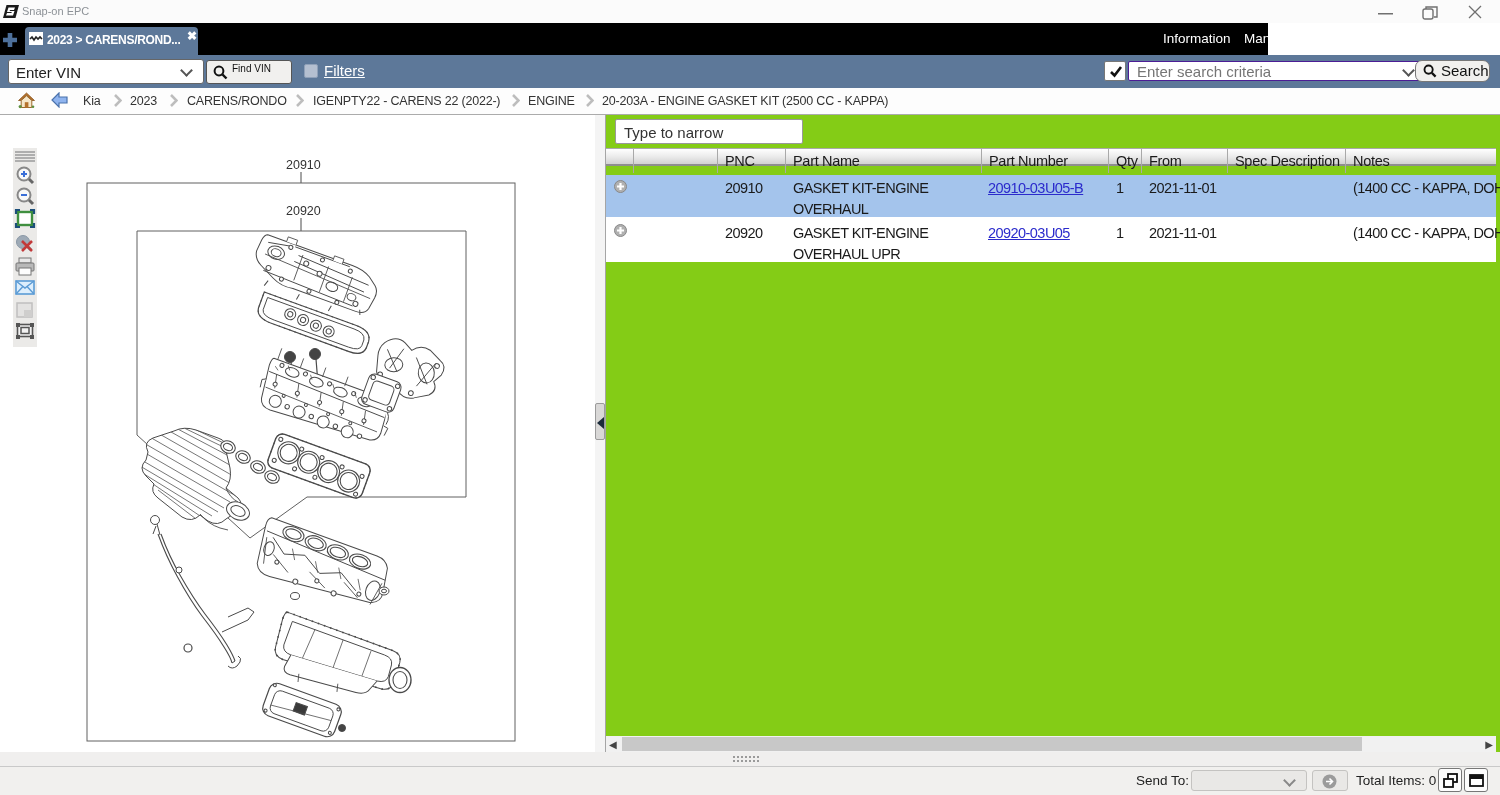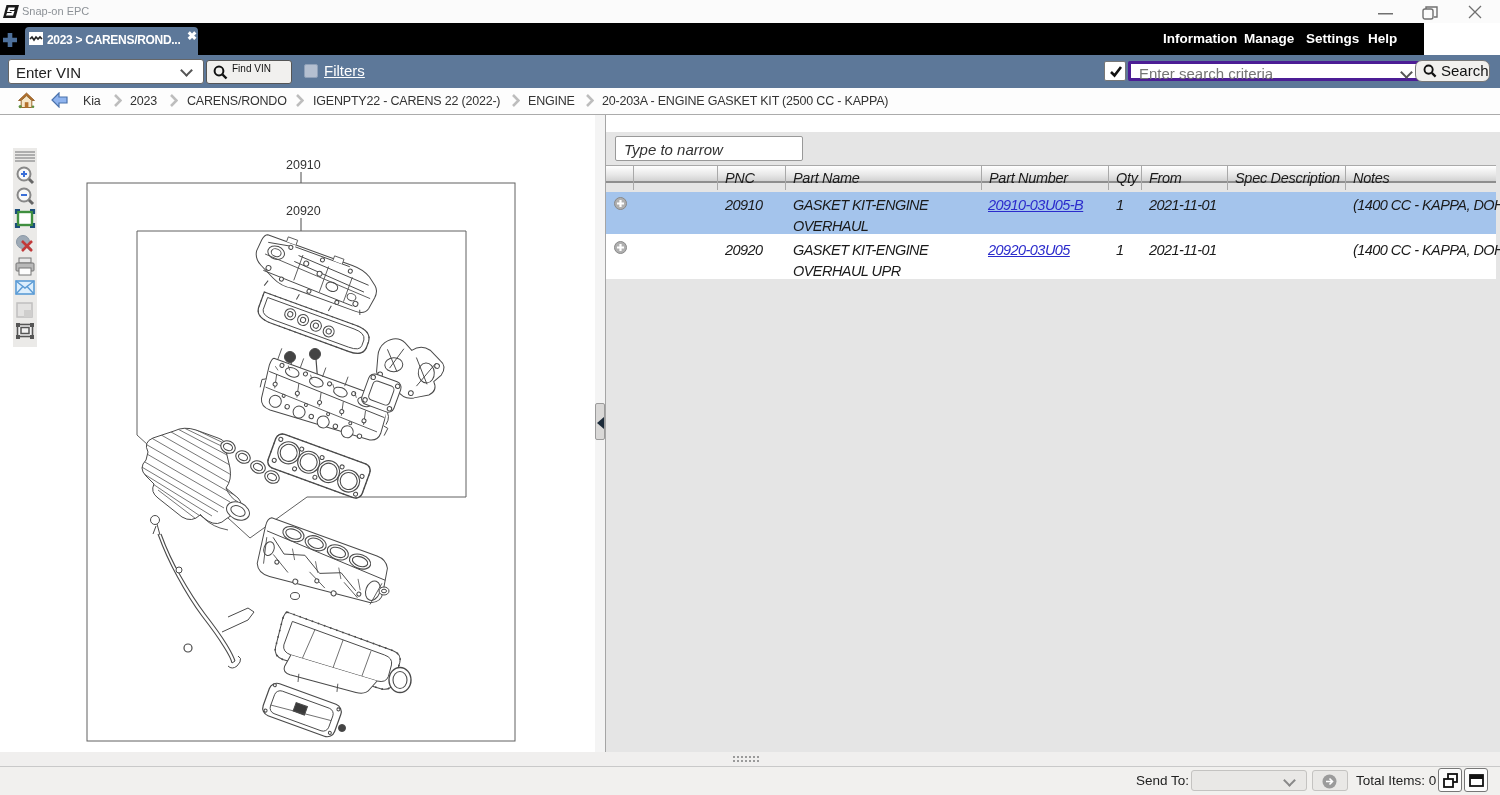--- a/index.html
+++ b/index.html
@@ -3,55 +3,55 @@
 <meta charset="utf-8">
 <style>
 * { margin:0; padding:0; box-sizing:border-box; }
 html,body { width:1500px; height:795px; overflow:hidden; background:#fff;
   font-family:"Liberation Sans", sans-serif; }
 .abs { position:absolute; }
 
 #titlebar { position:absolute; left:0; top:0; width:1500px; height:23px; background:#fbfbfb; }
 #apptitle { position:absolute; left:22px; top:5px; font-size:11px; color:#8d9297; }
 
-#tabbar { position:absolute; left:0; top:23px; width:1424px; height:32px; background:#000; }
+#tabbar { position:absolute; left:0; top:23px; width:1268px; height:32px; background:#000; }
 #plusbtn { position:absolute; left:3px; top:10px; width:14px; height:14px; }
 #tab { position:absolute; left:25px; top:4px; width:173px; height:28px; background:#5d7899; border-radius:4px 4px 0 0; }
 #tabicon { position:absolute; left:4px; top:5px; width:14px; height:13px; background:#fff; }
 #tabtext { position:absolute; left:22px; top:6px; font-size:12px; letter-spacing:-0.3px; font-weight:bold; color:#fff; white-space:nowrap; width:136px; overflow:hidden; }
 #tabx { position:absolute; left:162px; top:2px; font-size:12px; font-weight:bold; color:#fff; }
-.menuitem { position:absolute; top:8px; color:#fff; font-size:13.5px; font-weight:700; }
+.menuitem { position:absolute; top:8px; color:#fff; font-size:13.5px; font-weight:400; }
 
 #toolbar { position:absolute; left:0; top:55px; width:1500px; height:33px; background:#5d7899;text-align:right; }
 .combo { background:#fff; border:1px solid #666; border-radius:3px; position:absolute; }
 .chev { position:absolute; width:9px; height:9px; border-left:2px solid #555; border-bottom:2px solid #555; transform:rotate(-45deg); }
 #vincombo { left:8px; top:4px; width:196px; height:25px; }
 #vintext { position:absolute; left:7px; top:4px; font-size:15px; color:#222; }
 #findvin { position:absolute; left:206px; top:5px; width:86px; height:24px; background:#f1f0ee; border:1px solid #555; border-radius:3px; font-size:10px; color:#111; white-space:nowrap; }
 #filtbox { position:absolute; left:304px; top:9px; width:14px; height:14px; background:#b4bfd0; border:1px solid #8fa0b8; border-radius:2px; }
 #filtlab { position:absolute; left:324px; top:7px; font-size:15px; color:#fff; text-decoration:underline; }
 #chkbtn { position:absolute; left:1104px; top:6px; width:22px; height:20px; background:#fff; border:1px solid #777; border-radius:2px; color:#111; font-size:13px; font-weight:bold; text-align:center; line-height:18px; }
-#searchcombo { left:1128px; top:6px; width:300px; height:20px; border:3px solid #4c1d95; border-radius:2px; }
+#searchcombo { left:1128px; top:6px; width:300px; height:20px; border:1px solid #4c1d95; border-radius:2px; }
 #searchph { position:absolute; left:8px; top:1px; font-size:15px; color:#757575; }
 #searchbtn { position:absolute; left:1415px; top:5px; width:75px; height:22px; background:#f1f0ee; border:1px solid #777; border-radius:7px; font-size:15px; color:#111; white-space:nowrap; }
 
 #crumbbar { position:absolute; left:0; top:88px; width:1500px; height:27px; background:#fdfdfd; border-bottom:1px solid #ababab; }
 .crumb { position:absolute; top:6px; font-size:12.5px; letter-spacing:-0.2px; color:#333; }
 .csep { position:absolute; top:6px; width:9px; height:13px; }
 
 #leftpanel { position:absolute; left:0; top:115px; width:595px; height:637px; background:#fff; }
 #lefthead { position:absolute; left:0; top:0; width:595px; height:30px; background:#f5f3f1; border-bottom:1px solid #e3e1df; }
 #pageinfo { position:absolute; left:14px; top:8px; font-size:15px; color:#222; }
 #iconstrip { position:absolute; left:13px; top:33px; width:24px; height:199px; background:#ebeae8; }
 
 #vsplit { position:absolute; left:595px; top:115px; width:11px; height:637px; background:#f4f4f4; border-right:1px solid #a5a5a5; }
 #vhandle { position:absolute; left:0px; top:288px; width:10px; height:37px; background:#d9d8d7; border:1px solid #9b9b9b; border-radius:2px; }
 #vhandle .tri { position:absolute; left:1px; top:13px; width:0; height:0; border-top:6px solid transparent; border-bottom:6px solid transparent; border-right:7px solid #1c2b3a; }
 
-#rightpanel { position:absolute; left:606px; top:132px; width:894px; height:637px; background:#e5e5e5;font-style:italic; }
+#rightpanel { position:absolute; left:606px; top:115px; width:894px; height:637px; background:#84cc16; }
 #narrow { position:absolute; left:9px; top:4px; width:188px; height:25px; background:#fff; border:1px solid #999; border-radius:2px; }
 #narrowtext { position:absolute; left:8px; top:4px; font-size:15px; color:#333; }
 #tablewrap { position:absolute; left:0px; top:33px; width:894px; height:588px; }
 #thead { position:absolute; left:0; top:0; width:890px; height:18px; background:linear-gradient(#ffffff,#e9e9e9 55%,#d2d2d2); border-top:1px solid #a9a9a9; border-bottom:2px solid #8e8e8e; }
 .th { position:absolute; top:0; height:24px; border-right:1px solid #a9a9a9; font-size:14.5px; letter-spacing:-0.3px; color:#1a1a1a; padding:4px 0 0 7px; white-space:nowrap; overflow:hidden; }
 .row { position:absolute; left:0; width:890px; }
 .cell { position:absolute; font-size:14.5px; letter-spacing:-0.55px; color:#1a1a1a; line-height:21px; white-space:nowrap; }
 .link { color:#2b2bcc; text-decoration:underline; }
 .expicon { position:absolute; left:8px; top:5px; width:13px; height:13px; }
 

